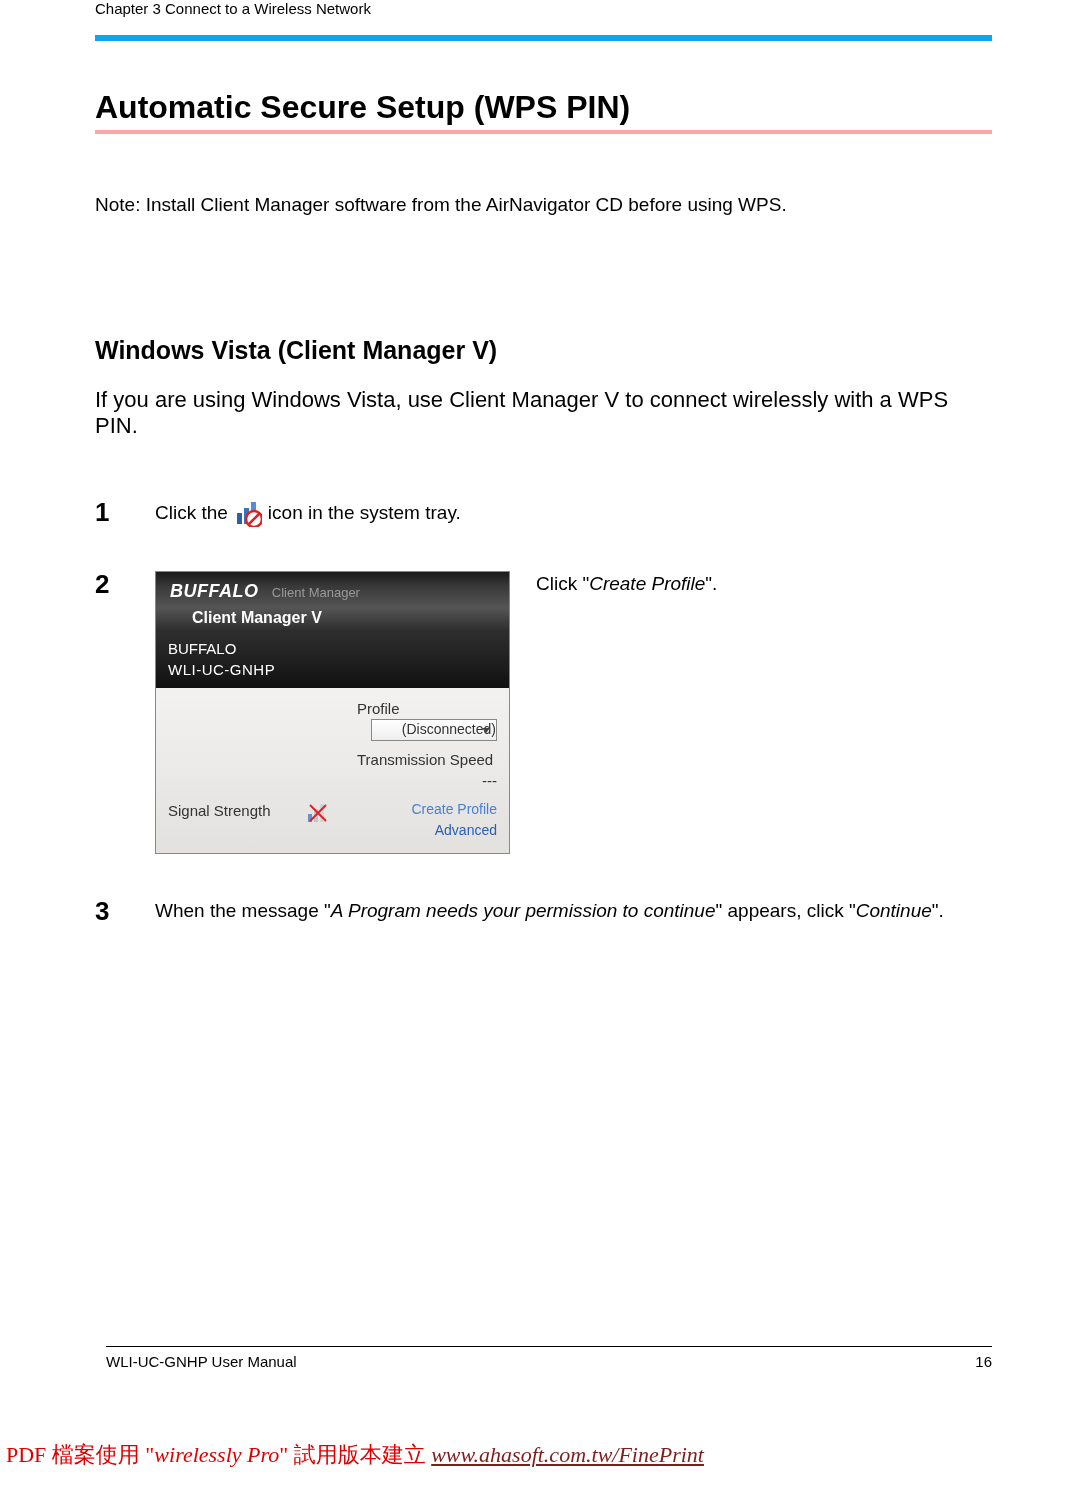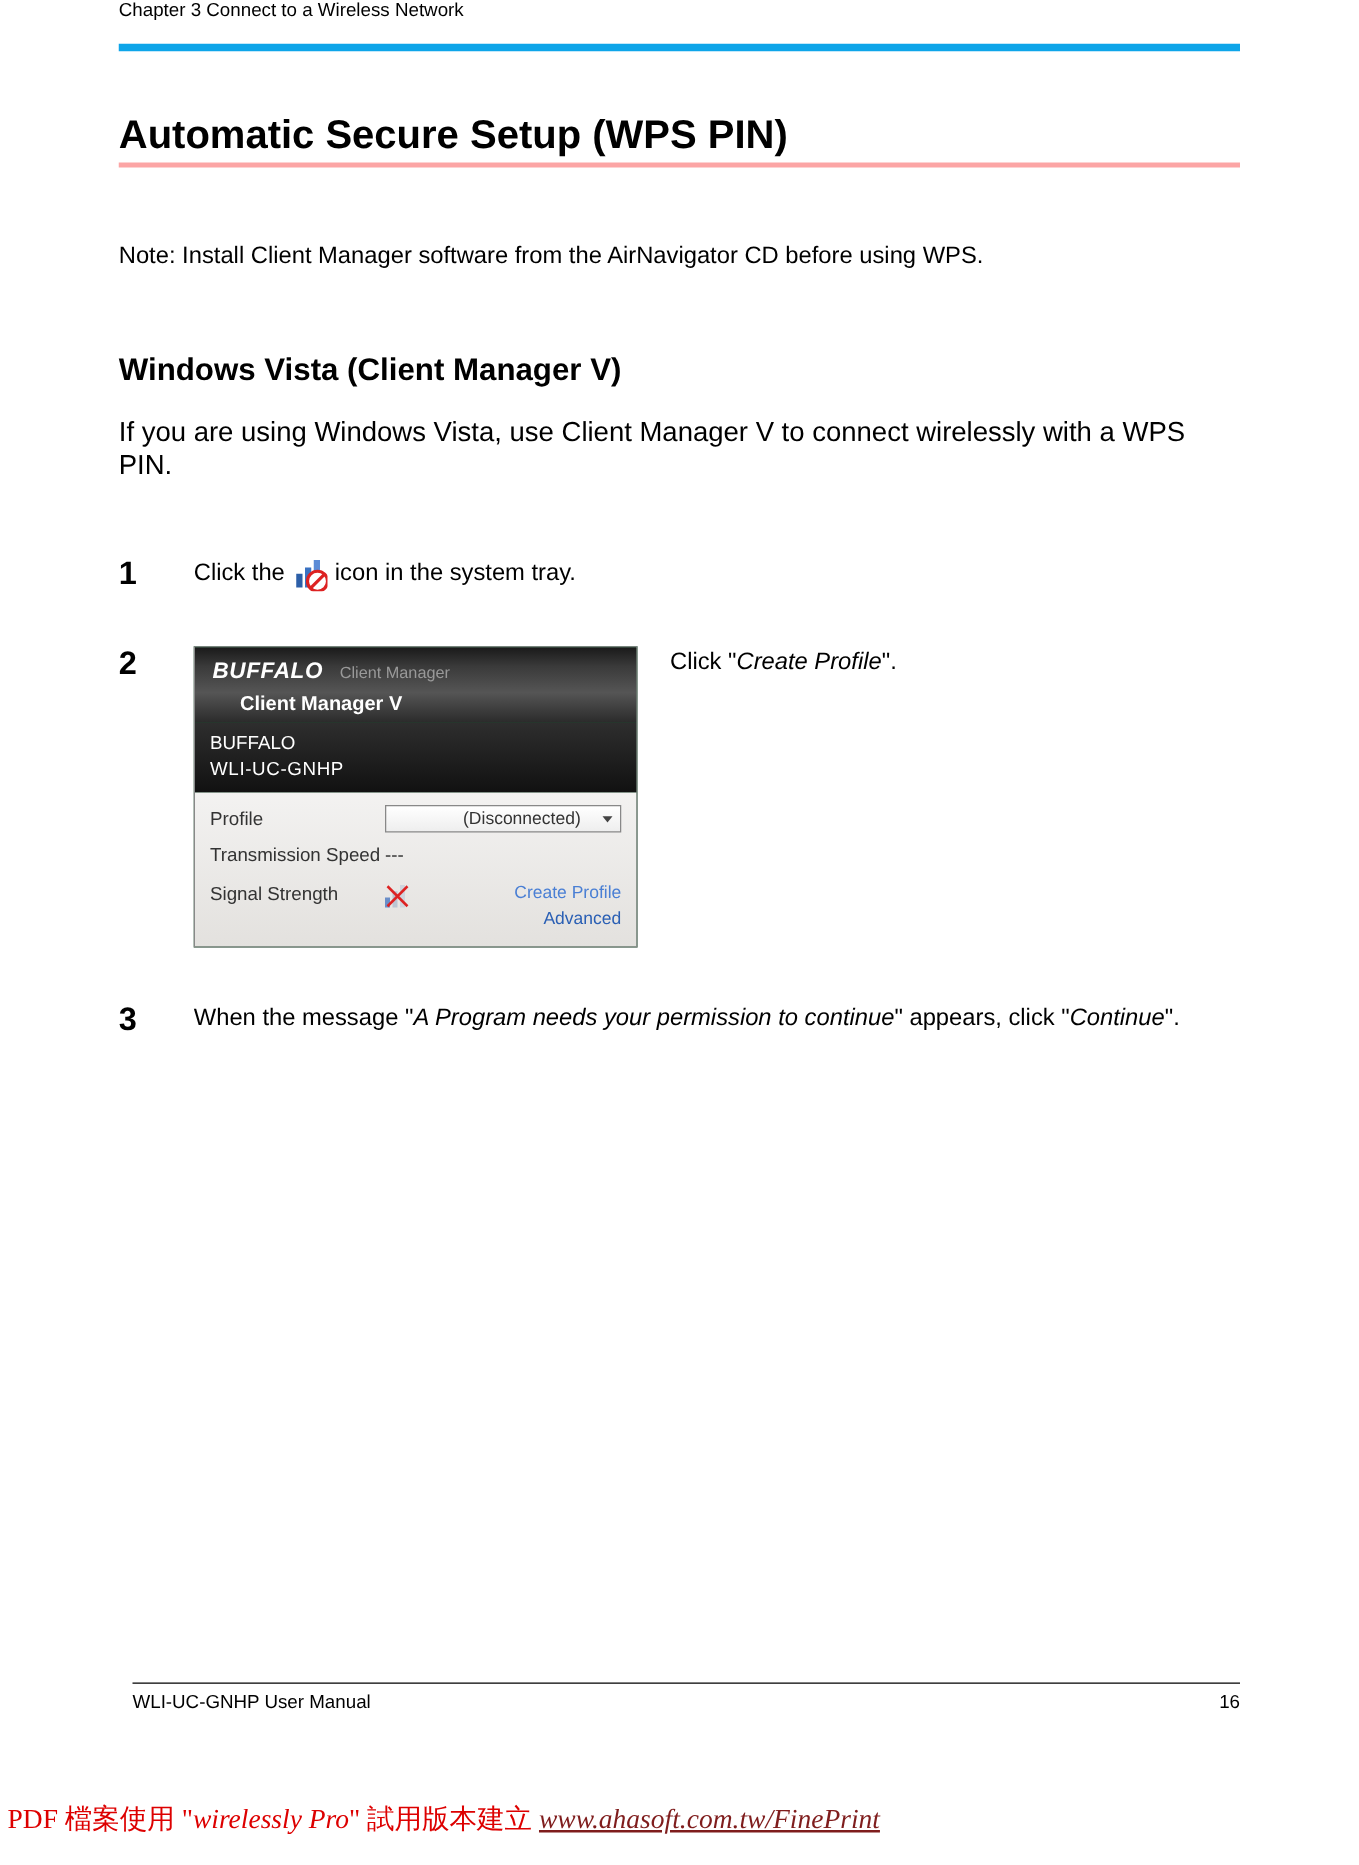--- a/index.html
+++ b/index.html
@@ -31,21 +31,21 @@
       border-bottom: 4px solid #fca5a5;
     }
     .para {
       font-size: 19px;
       line-height: 1.45;
       margin: 18px 0;
     }
     .note {
       font-size: 19px;
       margin-top: 60px;
-      margin-bottom: 66px;
+      margin-bottom: 120px;
     }
     .h2 {
       font-size: 25px;
       font-weight: bold;
       margin: 0 0 14px 0;
     }
     .intro {
       font-size: 22px;
       margin-bottom: 60px;
     }
@@ -79,21 +79,21 @@
       vertical-align: middle;
     }
     .step2-wrap {
       display: flex;
       align-items: flex-start;
       gap: 26px;
     }
     .client-manager {
       width: 355px;
       border: 1px solid #888;
-      background: #14532d;
+      background: #c2410c;
       font-family: Tahoma, Arial, sans-serif;
     }
     .cm-titlebar {
       height: 60px;
       background: linear-gradient(#1a1a1a 0%, #3a3a3a 25%, #555 60%, #2b2b2b 100%);
       color: #fff;
       padding: 6px 10px 4px 14px;
       position: relative;
     }
     .cm-brand {
@@ -126,20 +126,21 @@
     .cm-body {
       background: linear-gradient(#f3f2f1, #e3e1de);
       padding: 10px 12px 12px 12px;
       color: #333;
       font-size: 15px;
     }
     .cm-row {
       display: flex;
       align-items: flex-end;
       margin-bottom: 8px;
+      flex-direction: column;
     }
     .cm-label { width: 140px; }
     .cm-select {
       flex: 1;
       border: 1px solid #888;
       background: linear-gradient(#fff,#eee);
       height: 22px;
       display: flex;
       align-items: center;
       justify-content: center;

